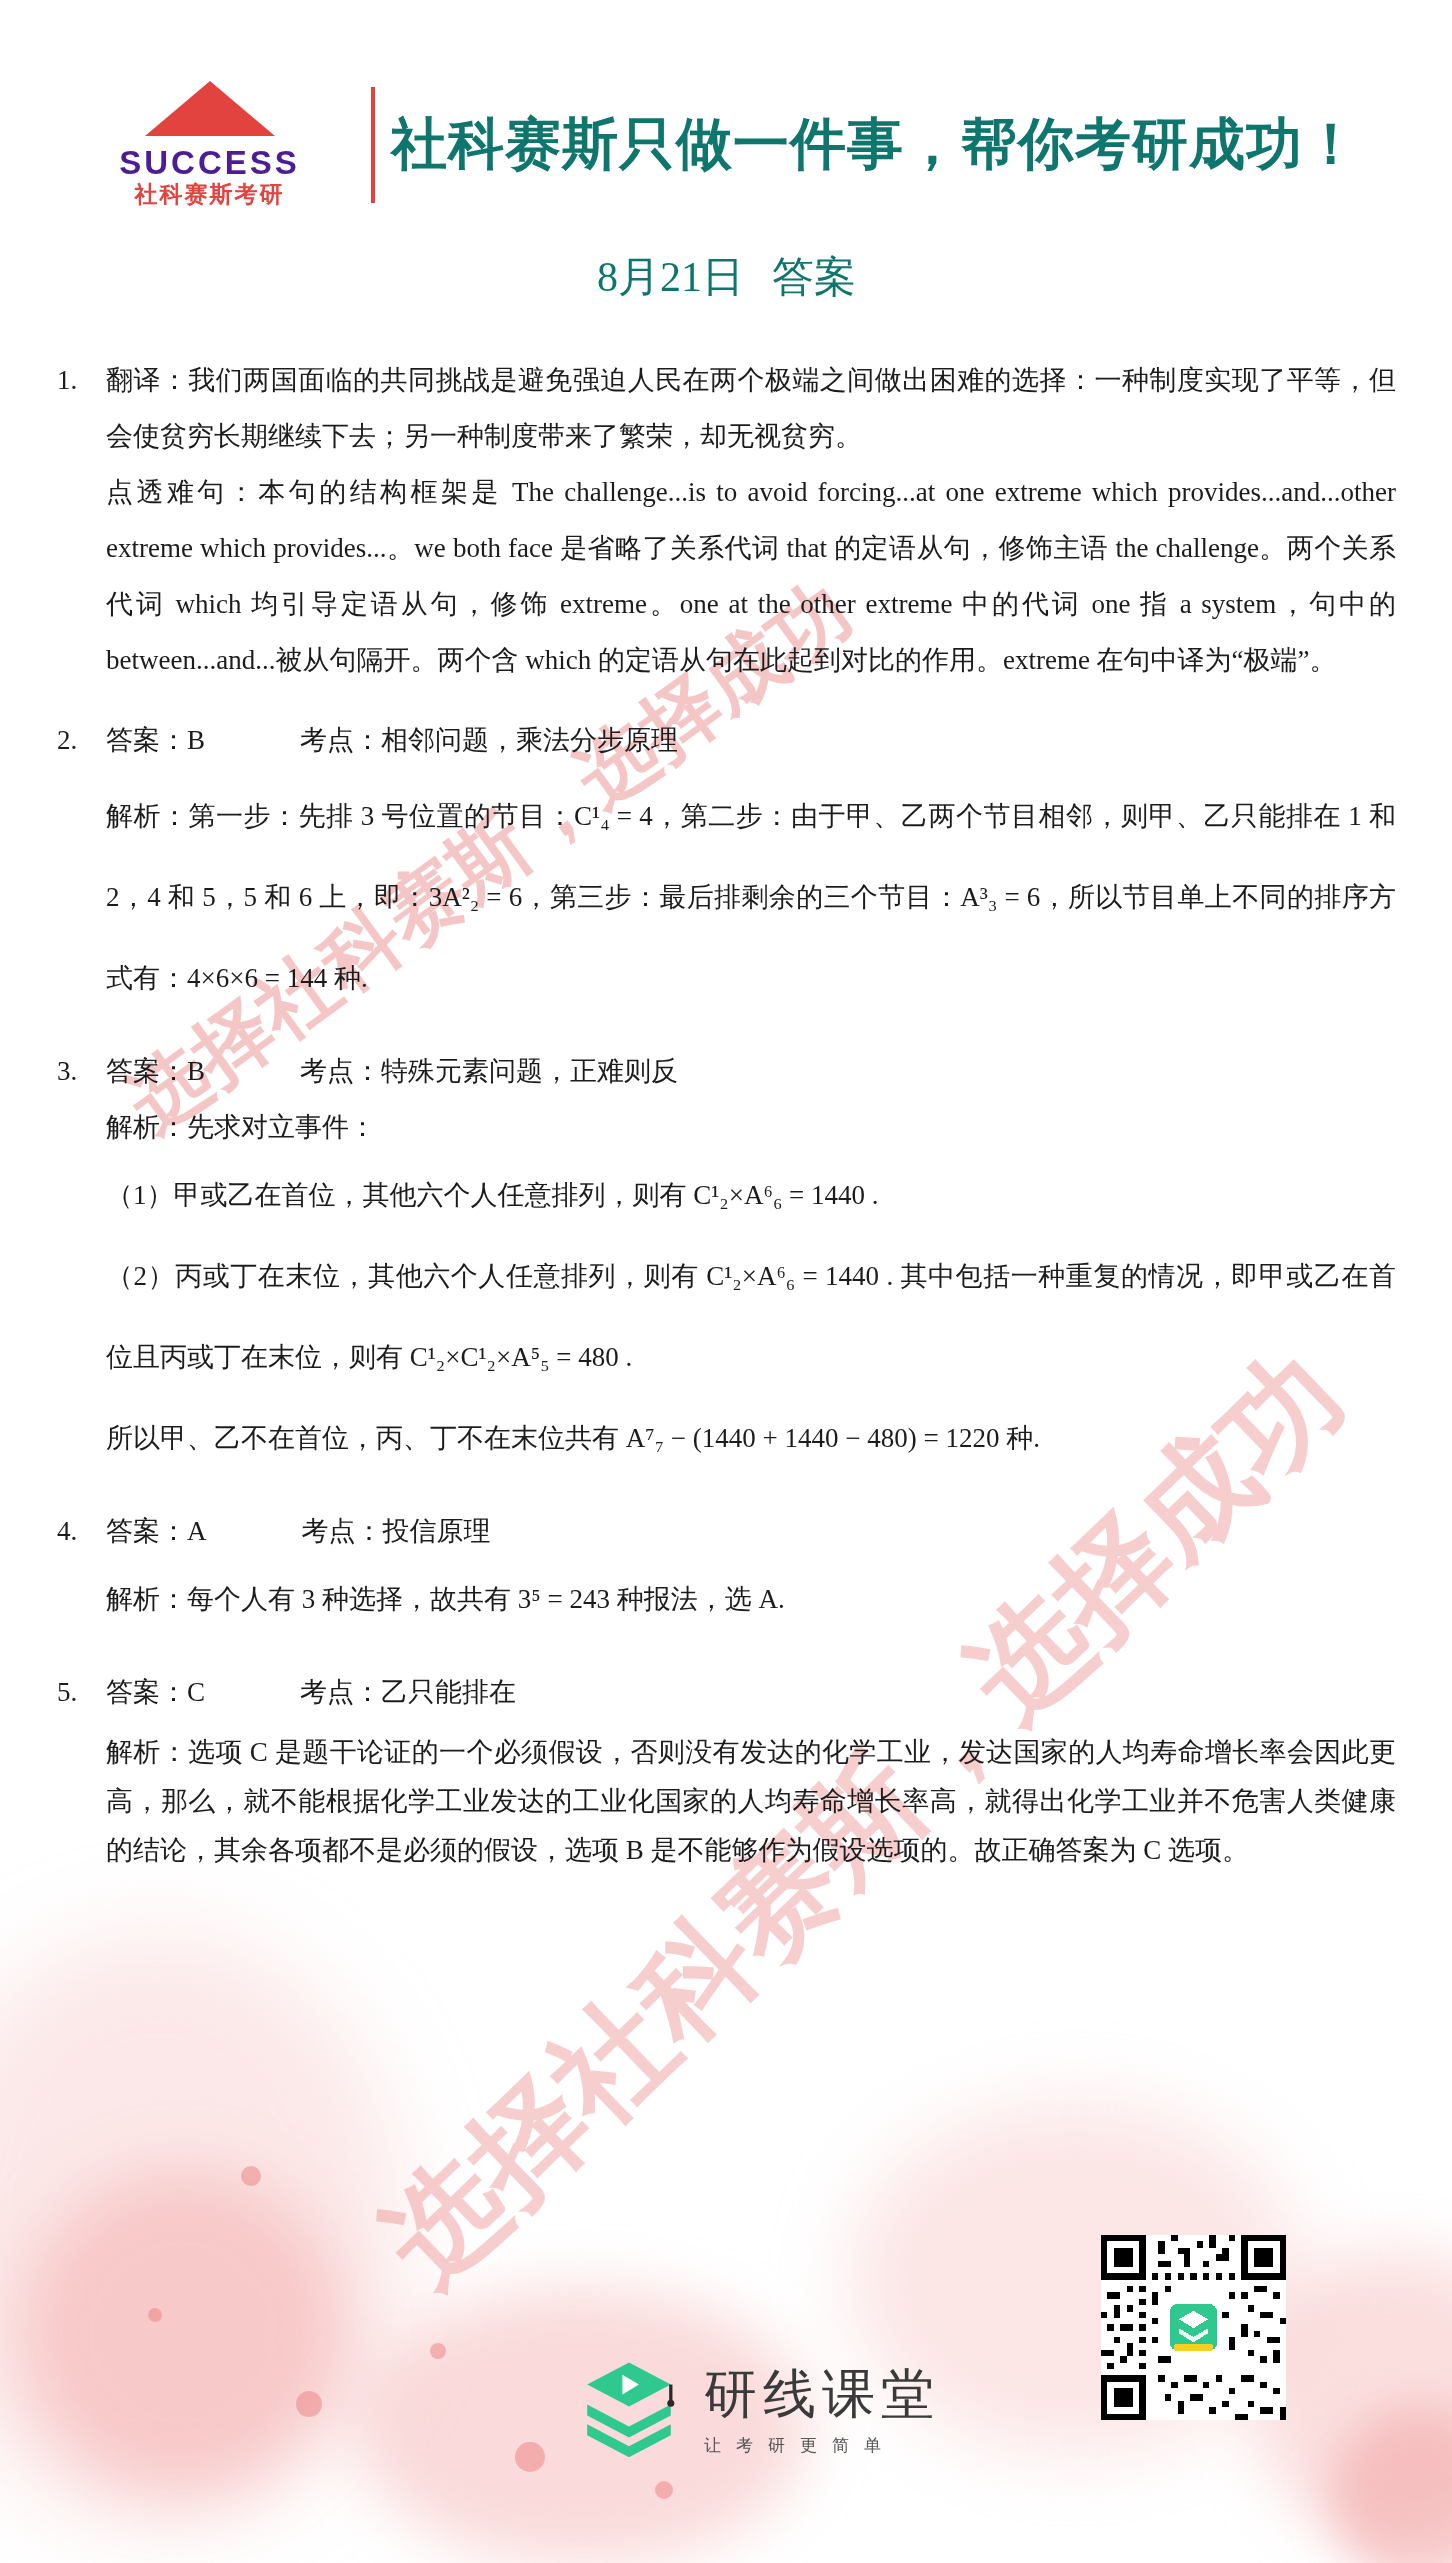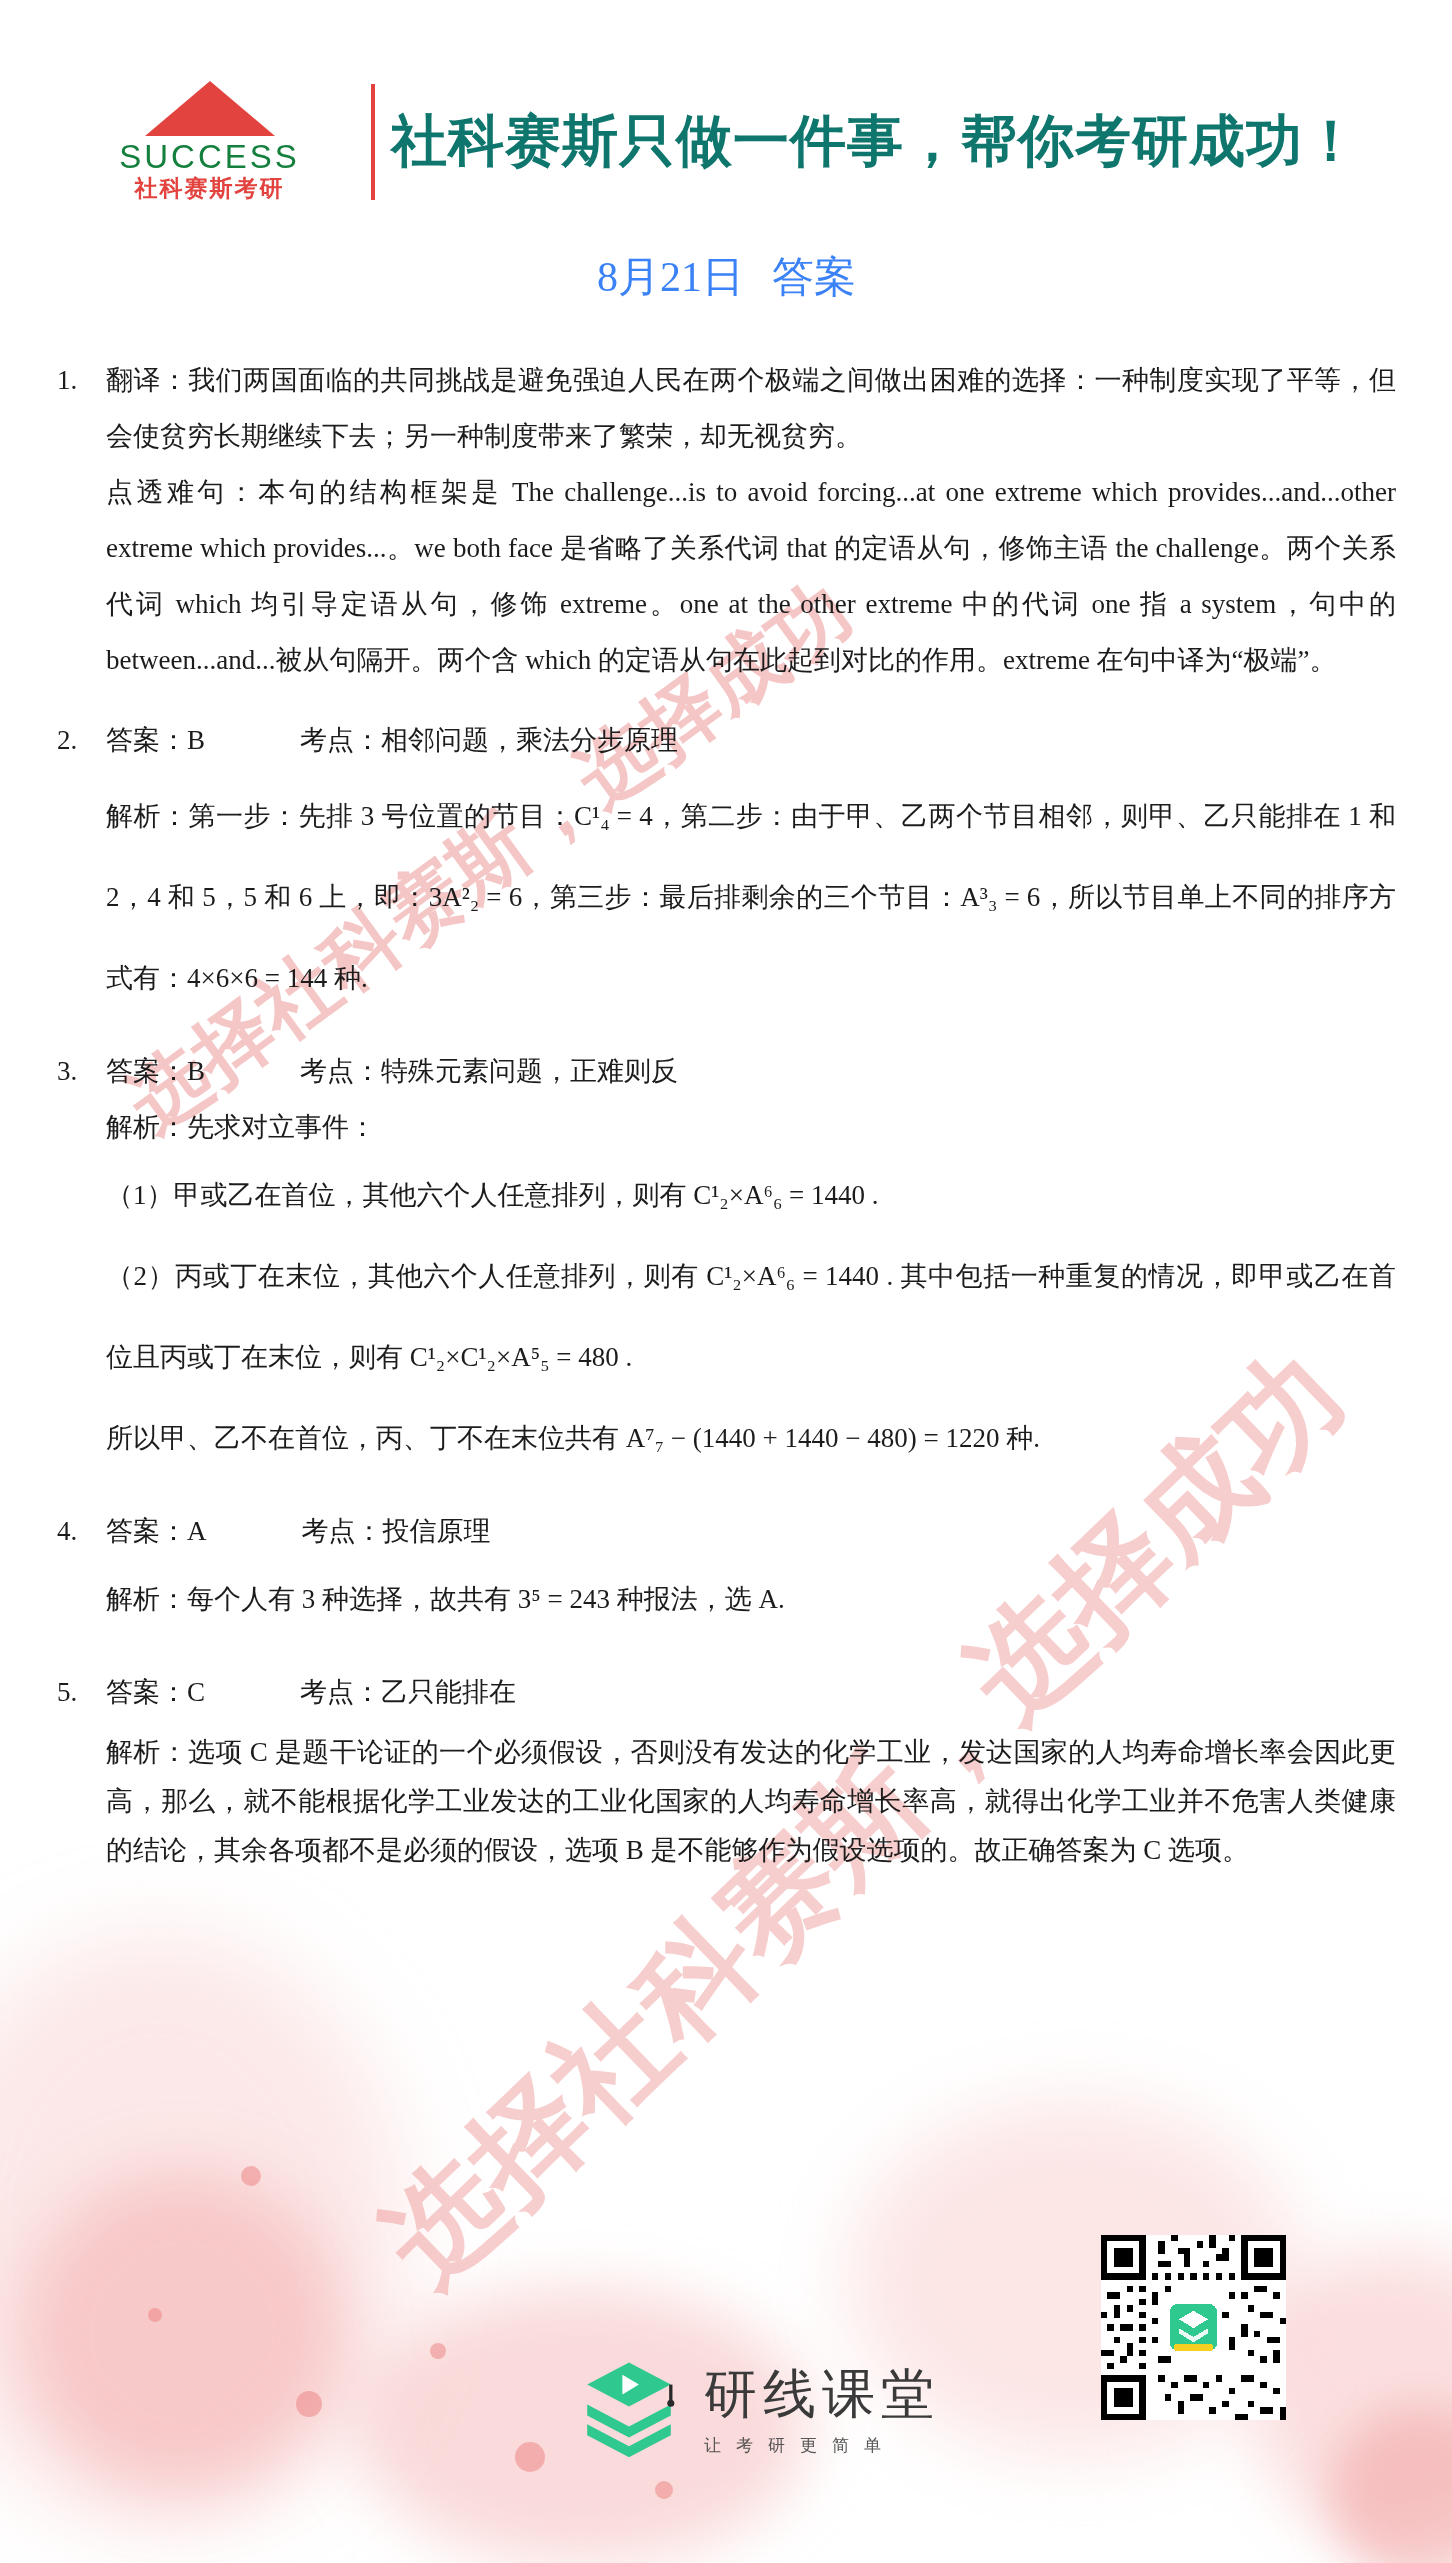--- a/index.html
+++ b/index.html
@@ -37,27 +37,27 @@
     transform-origin:left center;
     pointer-events:none;
     z-index:1;
   }
   .wm1{left:138px;top:1060px;font-size:79px;transform:rotate(-36deg);}
   .wm2{left:404px;top:2184px;font-size:116px;transform:rotate(-44deg);color:rgba(232,120,118,.36);}
   
   .header{position:absolute;left:54px;top:81px;display:flex;align-items:center;z-index:3;}
   .logo-block{width:311px;display:flex;flex-direction:column;align-items:center;}
   .tri{width:0;height:0;border-left:65px solid transparent;border-right:65px solid transparent;border-bottom:55px solid #E2433E;}
-  .logo-word{font-family:"Liberation Sans","DejaVu Sans",sans-serif;font-weight:400;color:#15803d;font-size:33px;letter-spacing:3px;line-height:1.05;margin-top:4px;}
+  .logo-word{font-family:"Liberation Sans","DejaVu Sans",sans-serif;font-weight:700;color:#4c1d95;font-size:33px;letter-spacing:3px;line-height:1.05;margin-top:10px;}
   .logo-sub{font-family:"Liberation Sans","DejaVu Sans",sans-serif;font-weight:700;color:#E2433E;font-size:23px;letter-spacing:2px;line-height:1.2;}
   .hdr-divider{width:4px;height:116px;background:#E2433E;margin:0 16px 0 6px;}
   .slogan{font-family:"Liberation Sans","DejaVu Sans",sans-serif;font-weight:700;color:#0f766e;font-size:56px;letter-spacing:1px;white-space:nowrap;}
   
   .content{position:relative;z-index:2;padding:249px 57px 0 57px;}
-  .title{display:flex;justify-content:center;align-items:center;gap:28px;font-size:42px;color:#3b82f6;}
+  .title{display:flex;justify-content:center;align-items:center;gap:28px;font-size:42px;color:#0f766e;}
   
   .items{margin-top:47px;font-size:27px;}
   .item{display:flex;margin-bottom:24px;}
   .num{flex:0 0 49px;line-height:56px;}
   .ibody{flex:1;}
   .para{margin:0;text-align:justify;line-height:56px;}
   .para.math{line-height:81px;}
   .para.tight{line-height:49px;}
   .ansline{display:flex;gap:95px;line-height:56px;}
   .mb10{margin-bottom:8px;}

